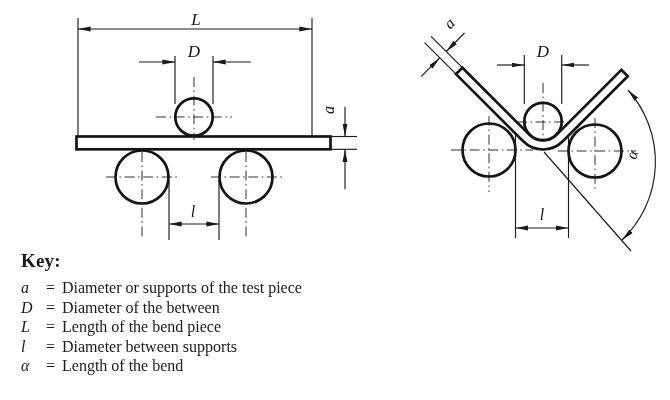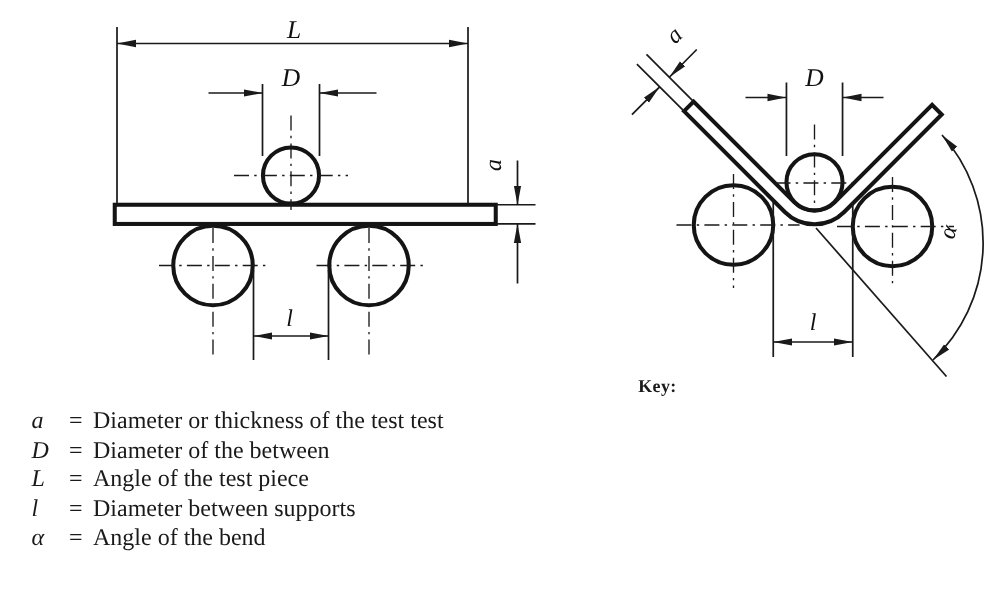--- a/index.html
+++ b/index.html
@@ -5,21 +5,21 @@
   html,body{margin:0;padding:0;background:#ffffff;}
   .canvas{position:relative;width:670px;height:400px;background:#ffffff;overflow:hidden;
           font-family:"Liberation Serif",serif;color:#1a1a1a;}
   .canvas svg{position:absolute;top:0;left:0;display:block;}
   .thin{stroke:#1a1a1a;stroke-width:1.15;fill:none;}
   .thick{stroke:#141414;stroke-width:2.7;fill:#ffffff;}
   .cl{stroke:#1a1a1a;stroke-width:0.9;fill:none;stroke-dasharray:10 3.5 1.6 3.5;}
   .lbl{font-family:"Liberation Serif",serif;font-style:italic;font-size:17px;fill:#111111;text-anchor:middle;}
   .lbl-sm{font-size:16px;}
   .key{position:absolute;left:21px;top:250px;width:430px;}
-  .key-title{font-weight:700;font-size:12px;margin-bottom:6px;letter-spacing:.2px;text-align:right;}
+  .key-title{font-weight:700;font-size:19px;margin-bottom:6px;letter-spacing:.2px;}
   .key-row{display:flex;font-size:16px;line-height:19.6px;}
   .key-sym{width:25px;font-style:italic;flex:0 0 25px;}
   .key-eq{width:16px;flex:0 0 16px;}
   .key-desc{flex:1;}
 </style>
 </head>
 <body>
 
 <div class="canvas">
 
@@ -125,37 +125,37 @@
       <text class="lbl lbl-sm" transform="translate(637,156) rotate(-75)">α</text>
     </g>
   </svg>
 
   <div class="key">
     <div class="key-title">Key:</div>
 
     <div class="key-row">
       <span class="key-sym">a</span>
       <span class="key-eq">=</span>
-      <span class="key-desc">Diameter or thickness of the test test</span>
+      <span class="key-desc">Diameter or supports of the test piece</span>
     </div>
     <div class="key-row">
       <span class="key-sym">D</span>
       <span class="key-eq">=</span>
       <span class="key-desc">Diameter of the between</span>
     </div>
     <div class="key-row">
       <span class="key-sym">L</span>
       <span class="key-eq">=</span>
-      <span class="key-desc">Angle of the test piece</span>
+      <span class="key-desc">Length of the bend piece</span>
     </div>
     <div class="key-row">
       <span class="key-sym">l</span>
       <span class="key-eq">=</span>
       <span class="key-desc">Diameter between supports</span>
     </div>
     <div class="key-row">
       <span class="key-sym">α</span>
       <span class="key-eq">=</span>
-      <span class="key-desc">Angle of the bend</span>
+      <span class="key-desc">Length of the bend</span>
     </div>
   </div>
 
 </div>
 
 </body></html>

